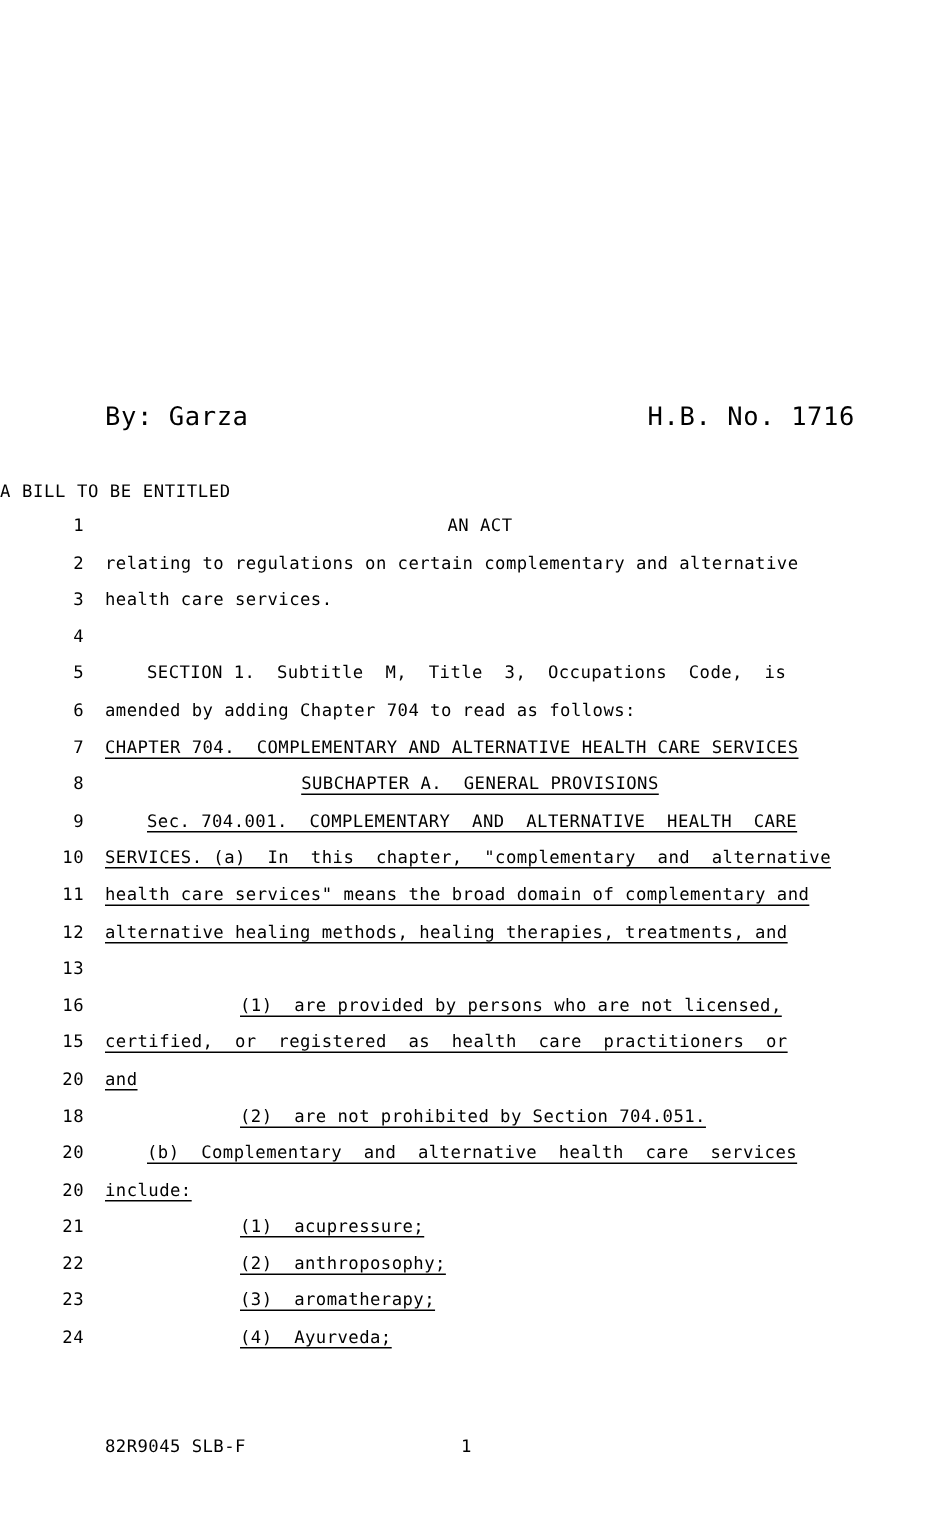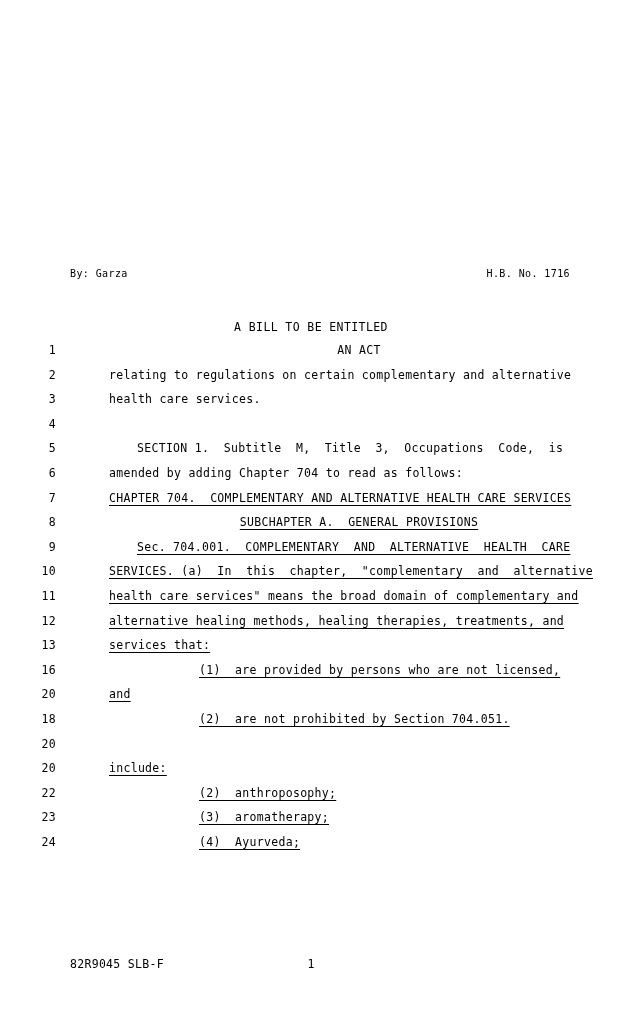--- a/index.html
+++ b/index.html
@@ -23,30 +23,29 @@
   }
 
   
   .header-row {
     position: absolute;
     top: 268px;
     left: 70px;
     width: 500px;
     display: flex;
     justify-content: space-between;
-    font-size: 10px;
+    font-size: 17px;
     letter-spacing: 0.4px;
   }
 
   
   .center-line {
     position: absolute;
     width: 622px;
     left: 0;
-    text-align: center;
     font-size: 11.5px;
     letter-spacing: 0.4px;
   }
   .title-bill { top: 320px; }
 
   
   .body {
     position: absolute;
     top: 343px;
     left: 0;
@@ -65,21 +64,20 @@
     text-align: right;
     font-size: 11.5px;
     color: #000;
   }
   .line .txt {
     position: absolute;
     left: 70px;
     width: 500px;
     white-space: pre;
     font-size: 11.5px;
-    margin-left: 39px;
   }
   .txt.center {
     left: 70px;
     width: 500px;
     text-align: center;
     white-space: pre;
   }
   .txt.u {
     text-decoration: underline;
     text-underline-offset: 3px;
@@ -175,49 +173,57 @@
       <span class="txt u">health care services" means the broad domain of complementary and</span>
     </div>
 
     <div class="line">
       <span class="num">12</span>
       <span class="txt u">alternative healing methods, healing therapies, treatments, and</span>
     </div>
 
     <div class="line">
       <span class="num">13</span>
-      <span class="txt u">services that:</span>
     </div>
 
     <div class="line">
       <span class="num">16</span>
       <span class="txt indent2 u">(1)  are provided by persons who are not licensed,</span>
     </div>
 
+    <div class="line">
+      <span class="num">15</span>
+      <span class="txt u">certified,  or  registered  as  health  care  practitioners  or</span>
+    </div>
 
 
     <div class="line">
       <span class="num">20</span>
       <span class="txt u">and</span>
     </div>
 
     <div class="line">
       <span class="num">18</span>
       <span class="txt indent2 u">(2)  are not prohibited by Section 704.051.</span>
     </div>
 
     <div class="line">
       <span class="num">20</span>
+      <span class="txt indent1 u">(b)  Complementary  and  alternative  health  care  services</span>
     </div>
 
     <div class="line">
       <span class="num">20</span>
       <span class="txt u">include:</span>
     </div>
 
+    <div class="line">
+      <span class="num">21</span>
+      <span class="txt indent2 u">(1)  acupressure;</span>
+    </div>
 
     <div class="line">
       <span class="num">22</span>
       <span class="txt indent2 u">(2)  anthroposophy;</span>
     </div>
 
     <div class="line">
       <span class="num">23</span>
       <span class="txt indent2 u">(3)  aromatherapy;</span>
     </div>

